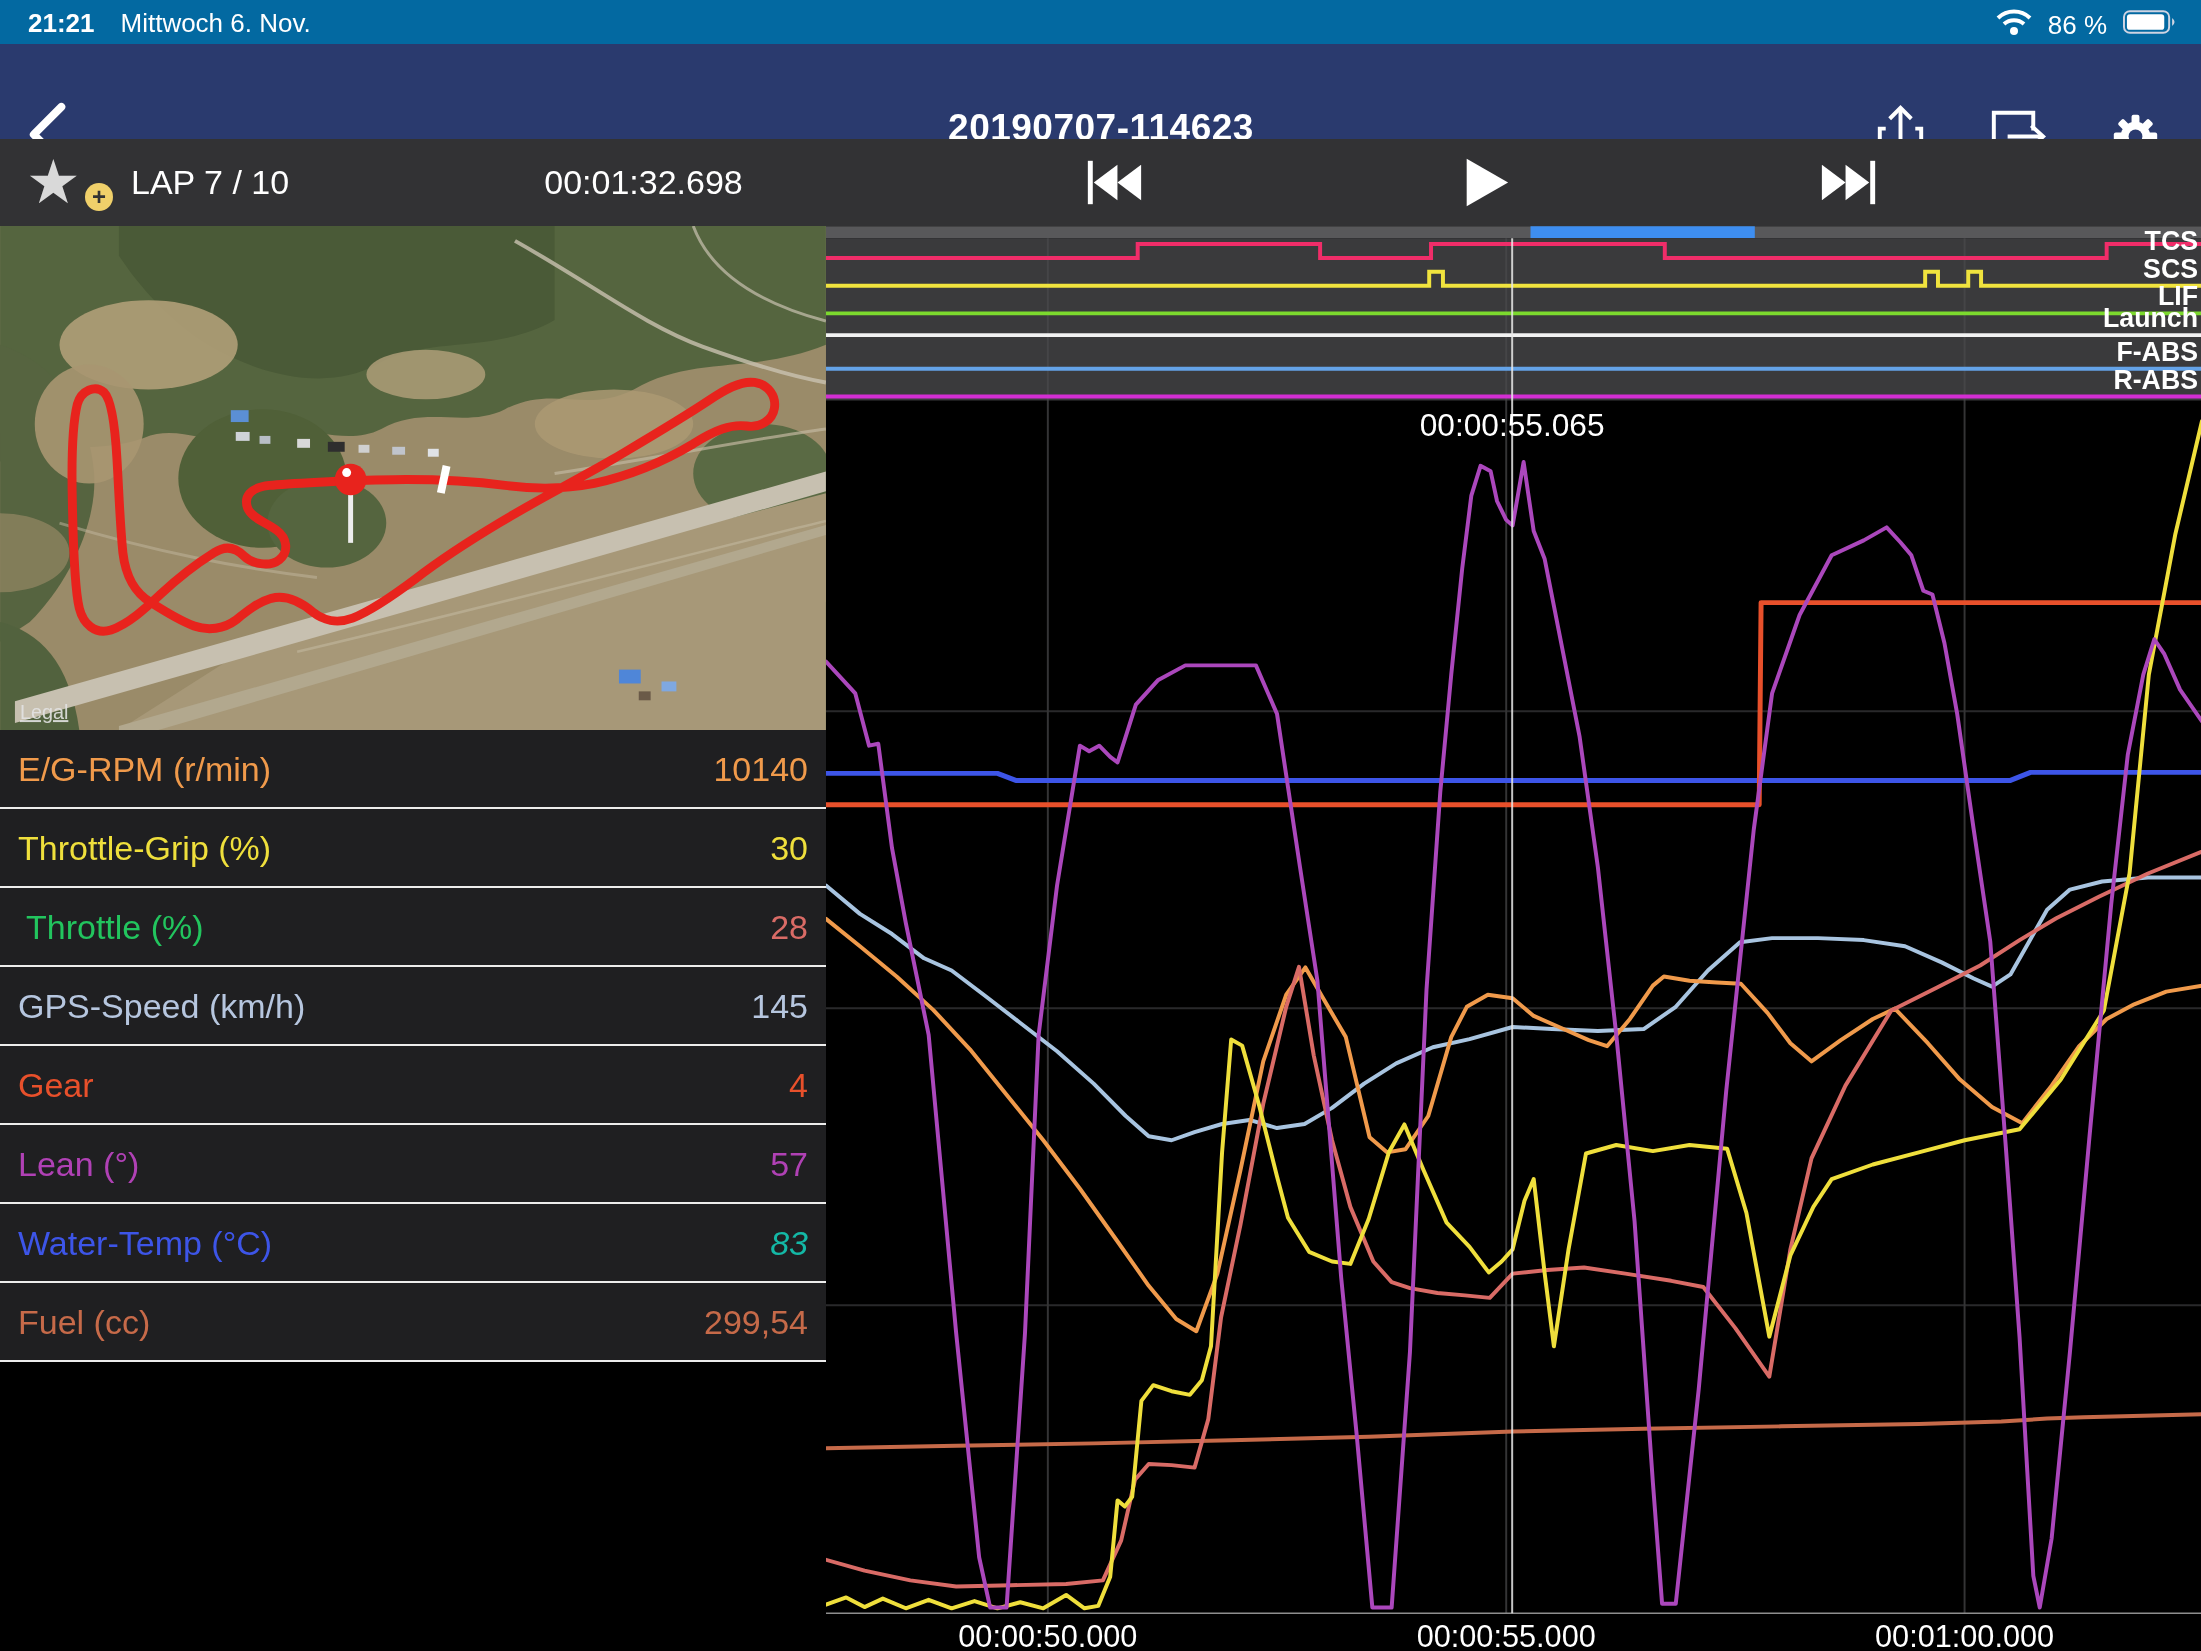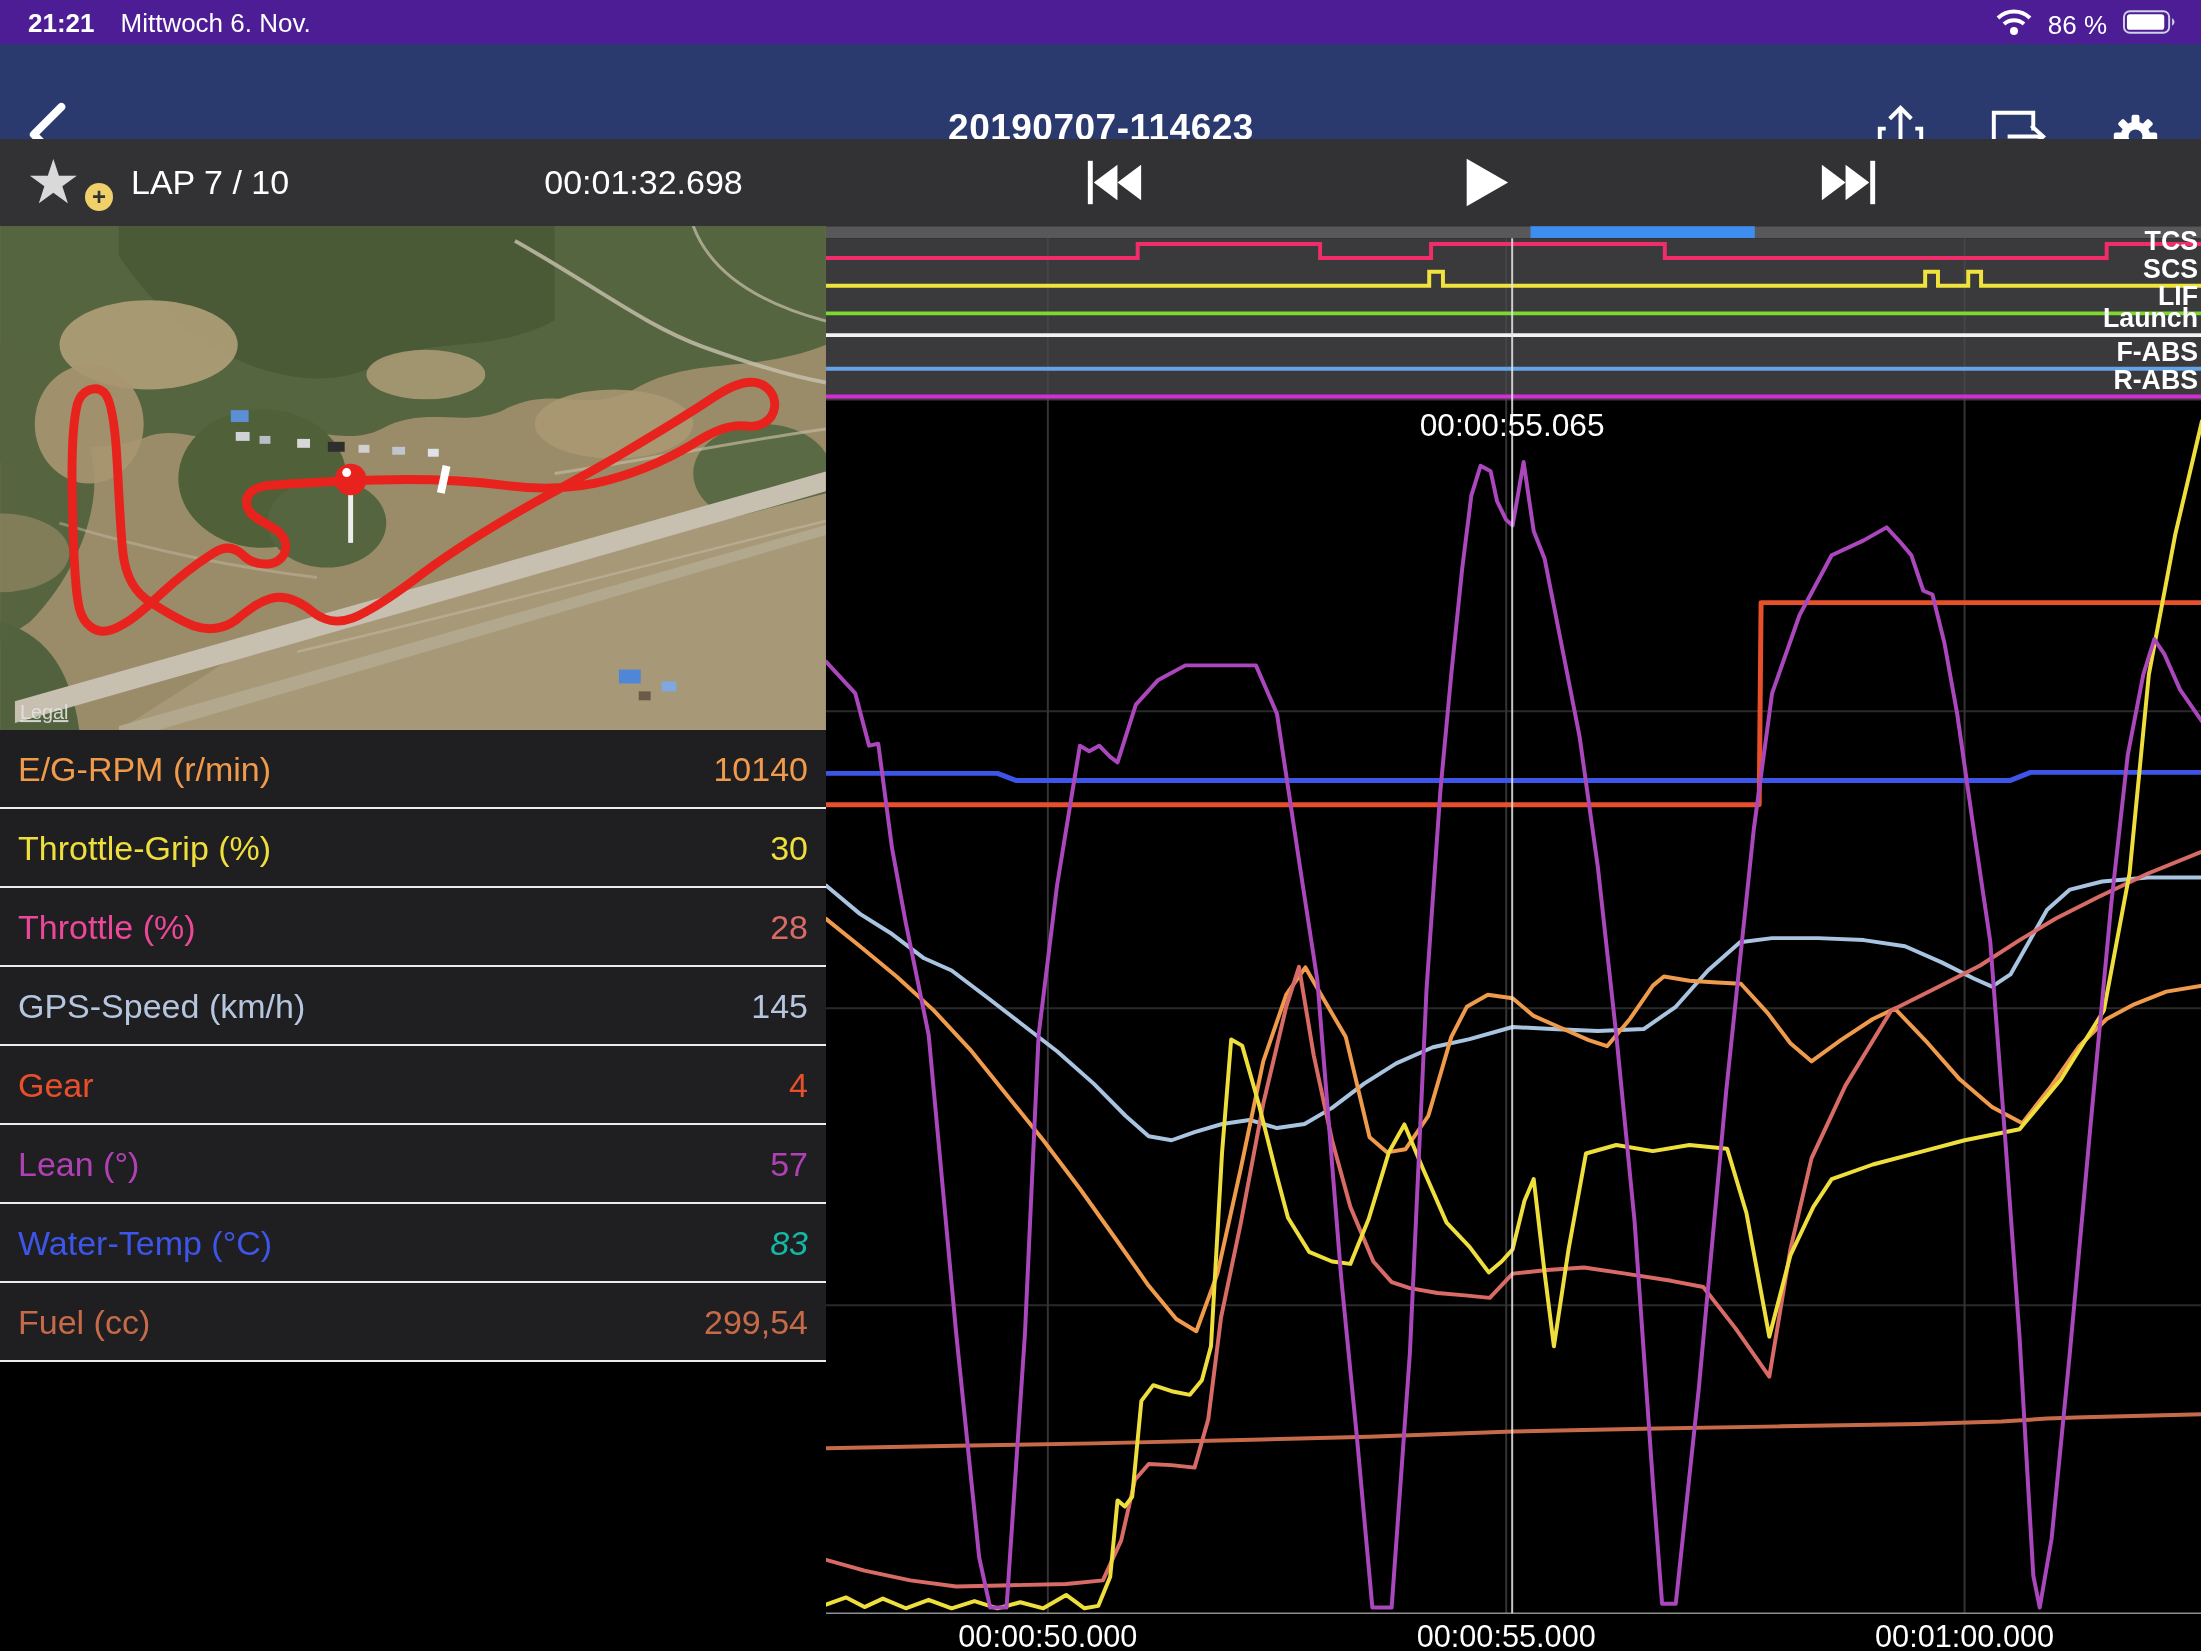--- a/index.html
+++ b/index.html
@@ -1,19 +1,19 @@
 <!DOCTYPE html>
 <html><head>
 <meta charset="utf-8">
 <style>
   html,body{margin:0;padding:0;width:2202px;height:1651px;background:#000;overflow:hidden;
     font-family:"Liberation Sans", sans-serif; -webkit-font-smoothing:antialiased;}
   .abs{position:absolute;}
   
-  #status-bar{left:0;top:0;width:2202px;height:44px;background:#4c1d95;color:#fff;}
+  #status-bar{left:0;top:0;width:2202px;height:44px;background:#0369a1;color:#fff;}
   #status-left{left:28px;top:8px;font-size:26px;color:#fff;}
   #status-left b{font-weight:700;margin-right:26px;}
   #status-right{right:24px;top:8px;display:flex;align-items:center;gap:16px;color:#fff;font-size:26px;}
   #nav-bar{left:0;top:44px;width:2202px;height:95px;background:#2A3A6E;}
   #nav-title{left:0;top:63px;width:2202px;text-align:center;color:#fff;font-size:37px;font-weight:700;letter-spacing:0.5px;}
   #back-btn{left:18px;top:51px;width:69px;height:79px;cursor:pointer;}
   .nav-icon{top:57px;width:69px;height:69px;cursor:pointer;}
   
   #playback-bar{left:0;top:139px;width:2202px;height:87px;background:#323234;color:#fff;}
   #fav-star{left:26px;top:6px;font-size:61px;color:#D9D9D9;line-height:75px;}
@@ -183,21 +183,21 @@
 <div class="abs" id="telemetry-table">
     <div class="t-row">
       <span class="lbl" style="color: rgb(240, 154, 75);">E/G-RPM (r/min)</span>
       <span class="val" style="color: rgb(240, 154, 75);">10140</span>
     </div>
     <div class="t-row">
       <span class="lbl" style="color: rgb(239, 223, 60);">Throttle-Grip (%)</span>
       <span class="val" style="color: rgb(239, 223, 60);">30</span>
     </div>
     <div class="t-row">
-      <span class="lbl" style="color: #ec4899;">Throttle (%)</span>
+      <span class="lbl" style="color: #22c55e; margin-left: 8px;">Throttle (%)</span>
       <span class="val" style="color: rgb(217, 107, 102);">28</span>
     </div>
     <div class="t-row">
       <span class="lbl" style="color: rgb(182, 198, 223);">GPS-Speed (km/h)</span>
       <span class="val" style="color: rgb(182, 198, 223);">145</span>
     </div>
     <div class="t-row">
       <span class="lbl" style="color: rgb(232, 80, 43);">Gear</span>
       <span class="val" style="color: rgb(232, 80, 43);">4</span>
     </div>

